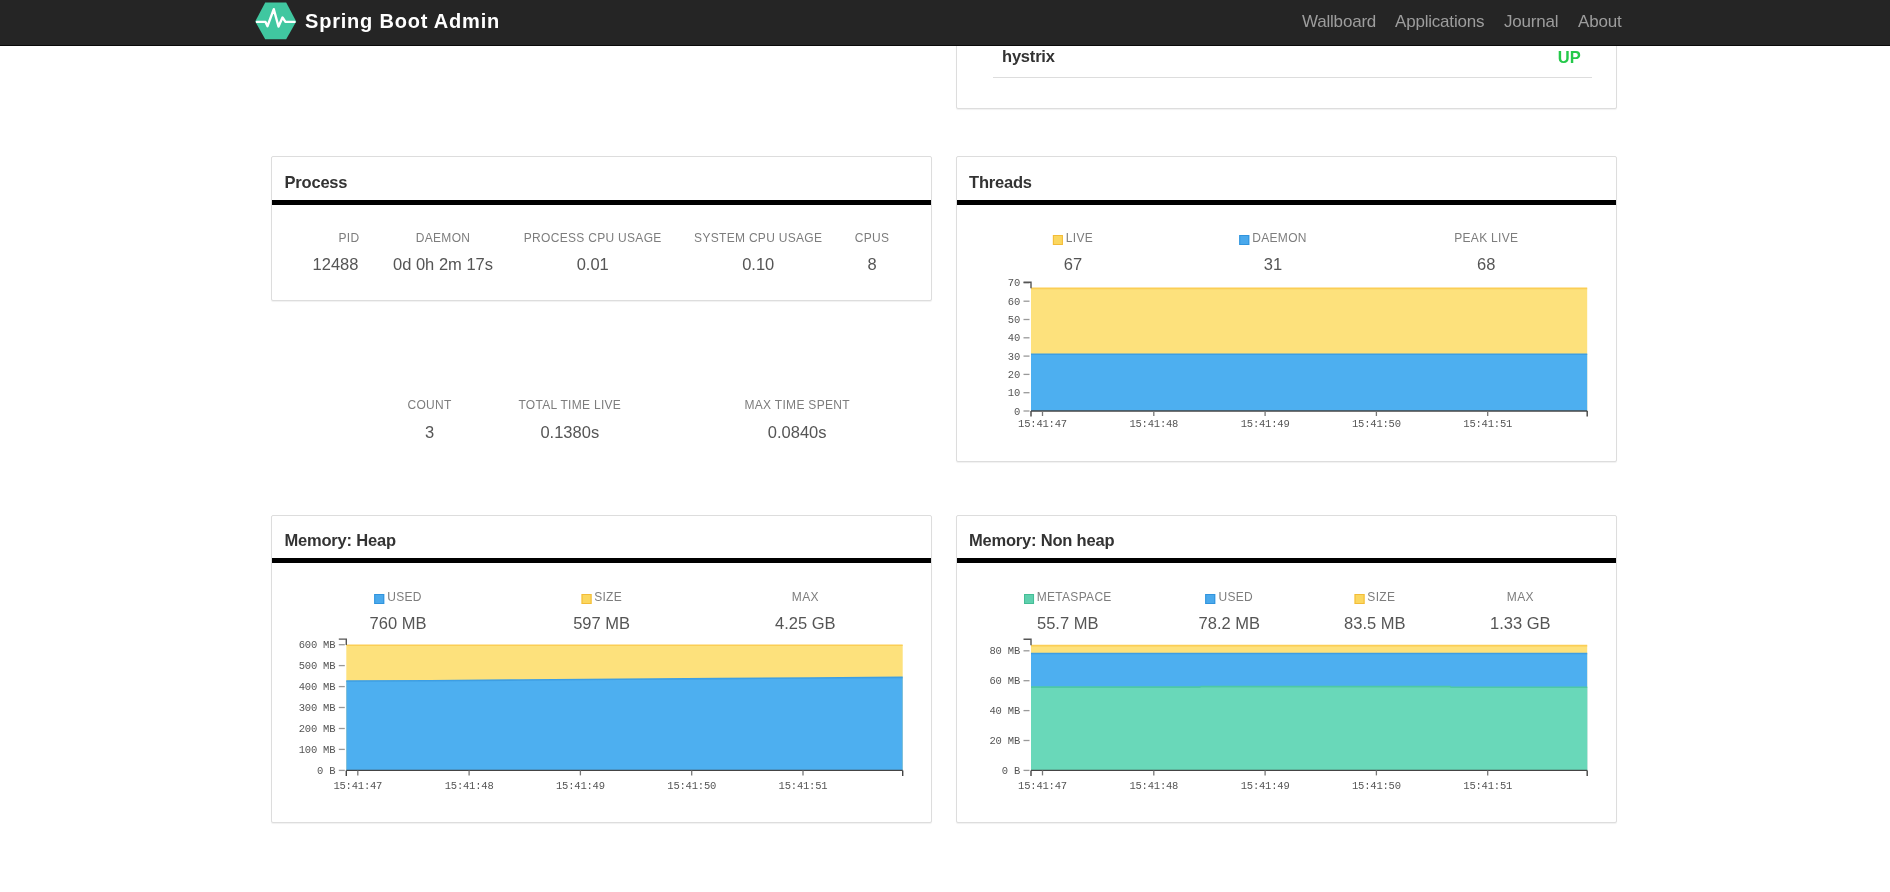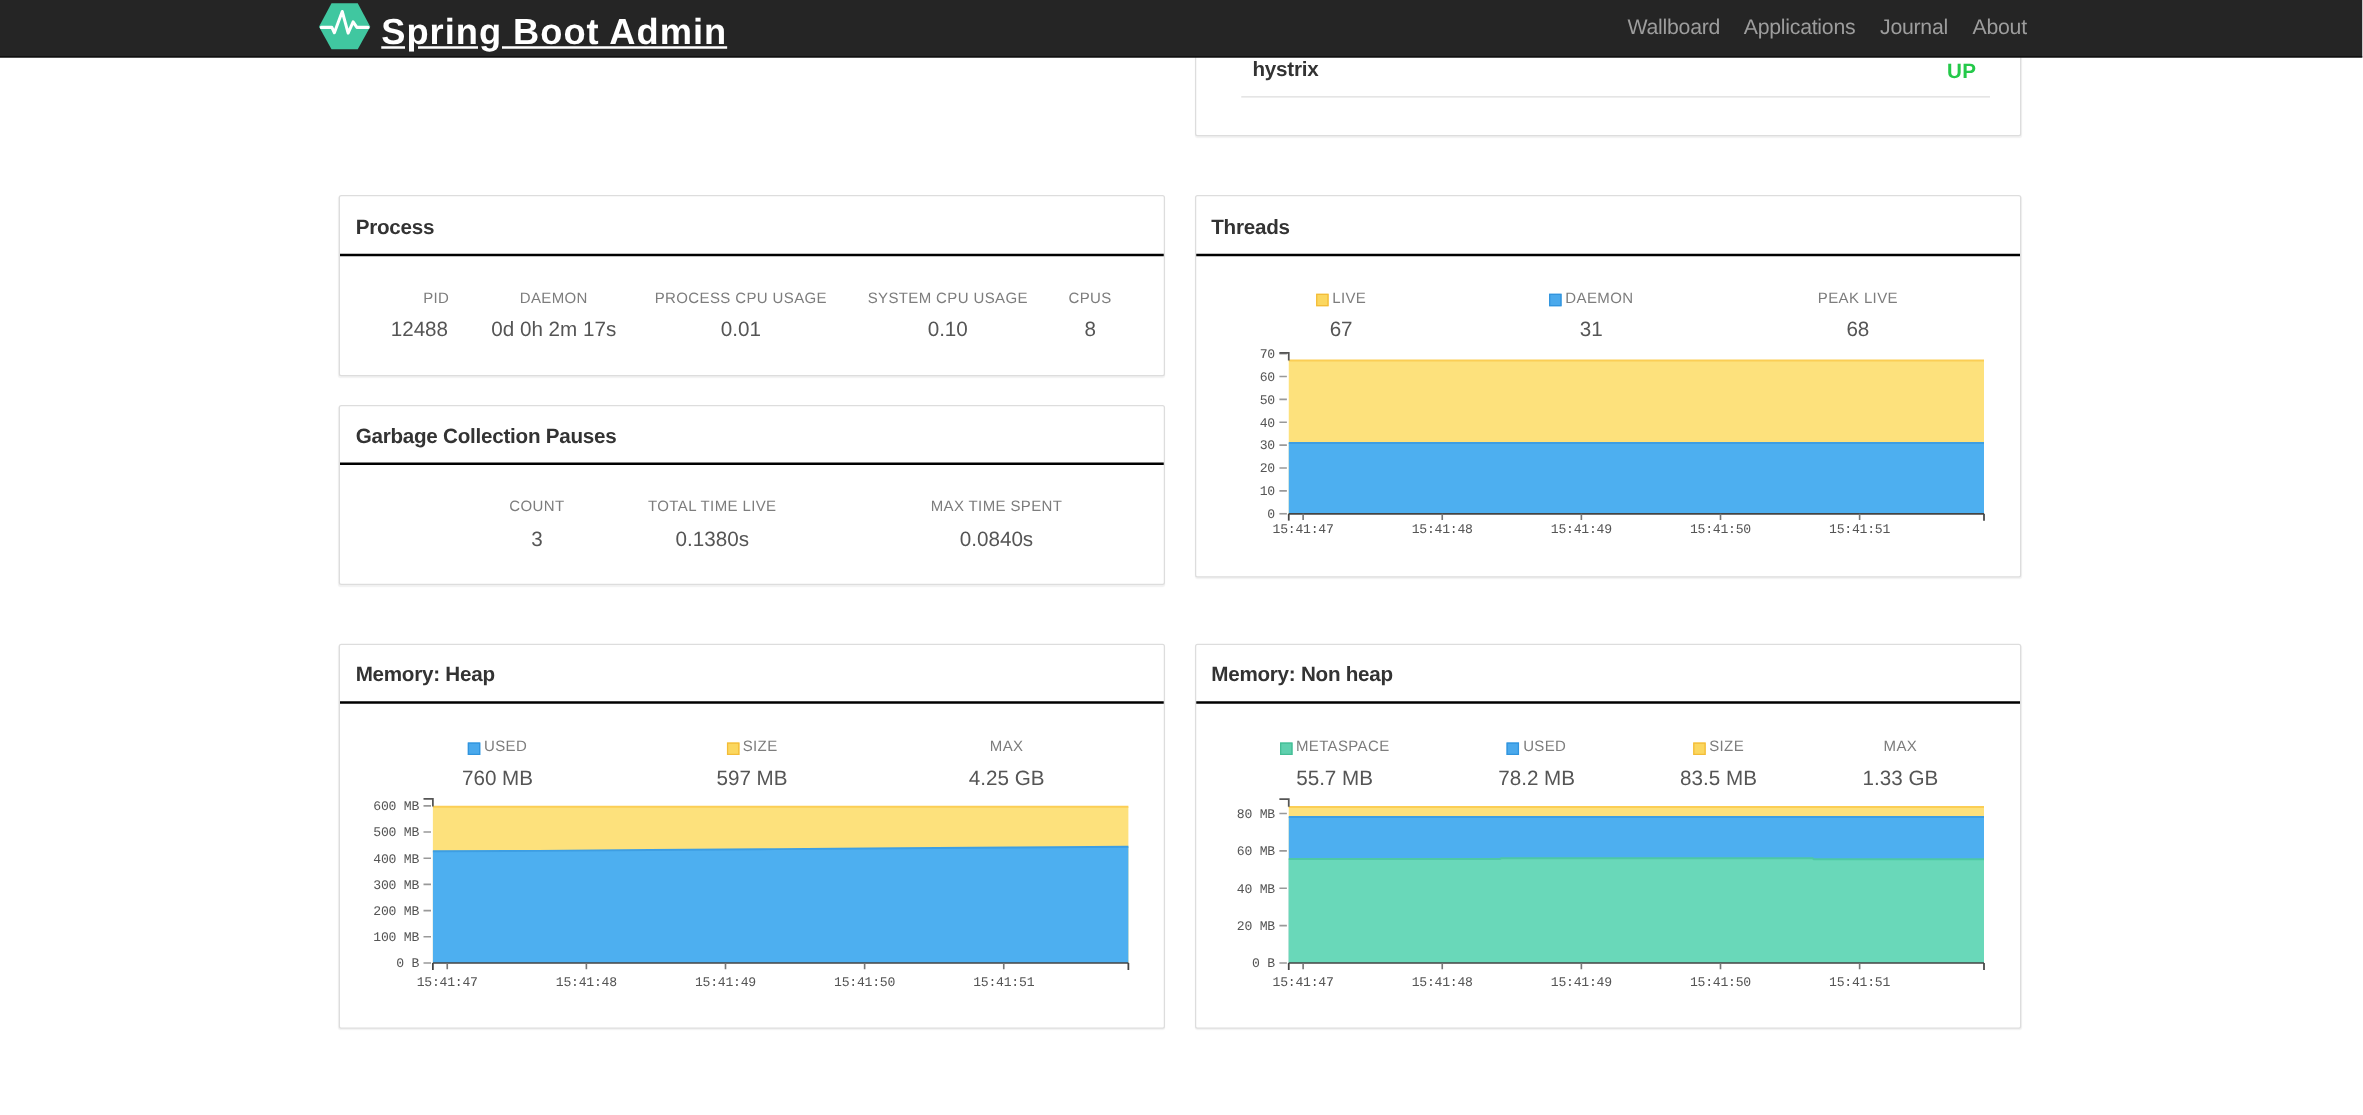--- a/index.html
+++ b/index.html
@@ -1,39 +1,36 @@
 <!DOCTYPE html>
 <html><head><meta charset="utf-8"><title>Spring Boot Admin</title>
 <style>
 * { margin:0; padding:0; box-sizing:border-box; }
 html,body { width:1890px; height:892px; background:#fff; font-family:"Liberation Sans",sans-serif; overflow:hidden; }
 #page { position:relative; width:1890px; height:892px; }
 .nav { position:absolute; left:0; top:0; width:1890px; height:46px; background:#252525; border-bottom:1px solid #0a0a0a; z-index:5; }
-.brand { position:absolute; left:305px; top:10px; font-size:29px; font-weight:bold; color:#fff; letter-spacing:0.8px;text-decoration:underline; }
+.brand { position:absolute; left:305px; top:10px; font-size:20px; font-weight:bold; color:#fff; letter-spacing:0.8px; }
 .nlink { position:absolute; top:11.5px; font-size:17px; color:#9d9d9d; letter-spacing:-0.2px; }
 .card { position:absolute; background:#fff; border:1px solid #ddd; border-radius:2px; box-shadow:0 1px 1px rgba(0,0,0,0.06); }
-.chead { position:absolute; left:0; right:0; top:0; height:47.5px; border-bottom:2px solid #000000; padding:15.5px 0 0 12.5px; font-size:16.5px; font-weight:bold; color:#333; letter-spacing:-0.2px; }
+.chead { position:absolute; left:0; right:0; top:0; height:47.5px; border-bottom:5px solid #000000; padding:15.5px 0 0 12.5px; font-size:16.5px; font-weight:bold; color:#333; letter-spacing:-0.2px; }
 .lab { position:absolute; transform:translateX(-50%); font-size:12px; color:#7d7d7d; letter-spacing:0.3px; white-space:nowrap; }
 .val { position:absolute; transform:translateX(-50%); font-size:16.5px; color:#555; white-space:nowrap; }
 .leg { position:absolute; transform:translateX(-50%); font-size:12px; color:#7d7d7d; letter-spacing:0.3px; white-space:nowrap; display:flex; align-items:flex-end; }
 .sq { width:10px; height:10px; border:1.5px solid; margin-right:3px; display:inline-block; }
 .tick { font-family:"Liberation Mono",monospace; font-size:10.5px; letter-spacing:-0.2px; fill:#555; }
 </style></head>
 <body>
 <div id="page">
 <div class="card" style="left:955.5px;top:-40px;width:661px;height:148.5px">
 <div style="position:absolute;left:45.5px;top:86px;font-weight:bold;font-size:16.5px;color:#333;letter-spacing:-0.2px">hystrix</div>
 <div style="position:absolute;right:34.5px;top:87px;font-weight:bold;font-size:16.5px;color:#24c94a;letter-spacing:0.2px">UP</div>
 <div style="position:absolute;left:36px;right:24px;top:116px;border-top:1px solid #ddd"></div>
 </div>
     <div class="card" style="left:271px;top:156px;width:661px;height:144.5px">
       <div class="chead">Process</div>
-    </div>
-    <div class="card" style="left:271px;top:323.5px;width:661px;height:144px">
-      <div class="chead">Garbage Collection Pauses</div>
     </div>
     <div class="card" style="left:271px;top:514.7px;width:661px;height:308.2px">
       <div class="chead">Memory: Heap</div>
     </div>
     <div class="card" style="left:955.5px;top:156px;width:661px;height:306.2px">
       <div class="chead">Threads</div>
     </div>
     <div class="card" style="left:955.5px;top:514.7px;width:661px;height:308.2px">
       <div class="chead">Memory: Non heap</div>
     </div>

